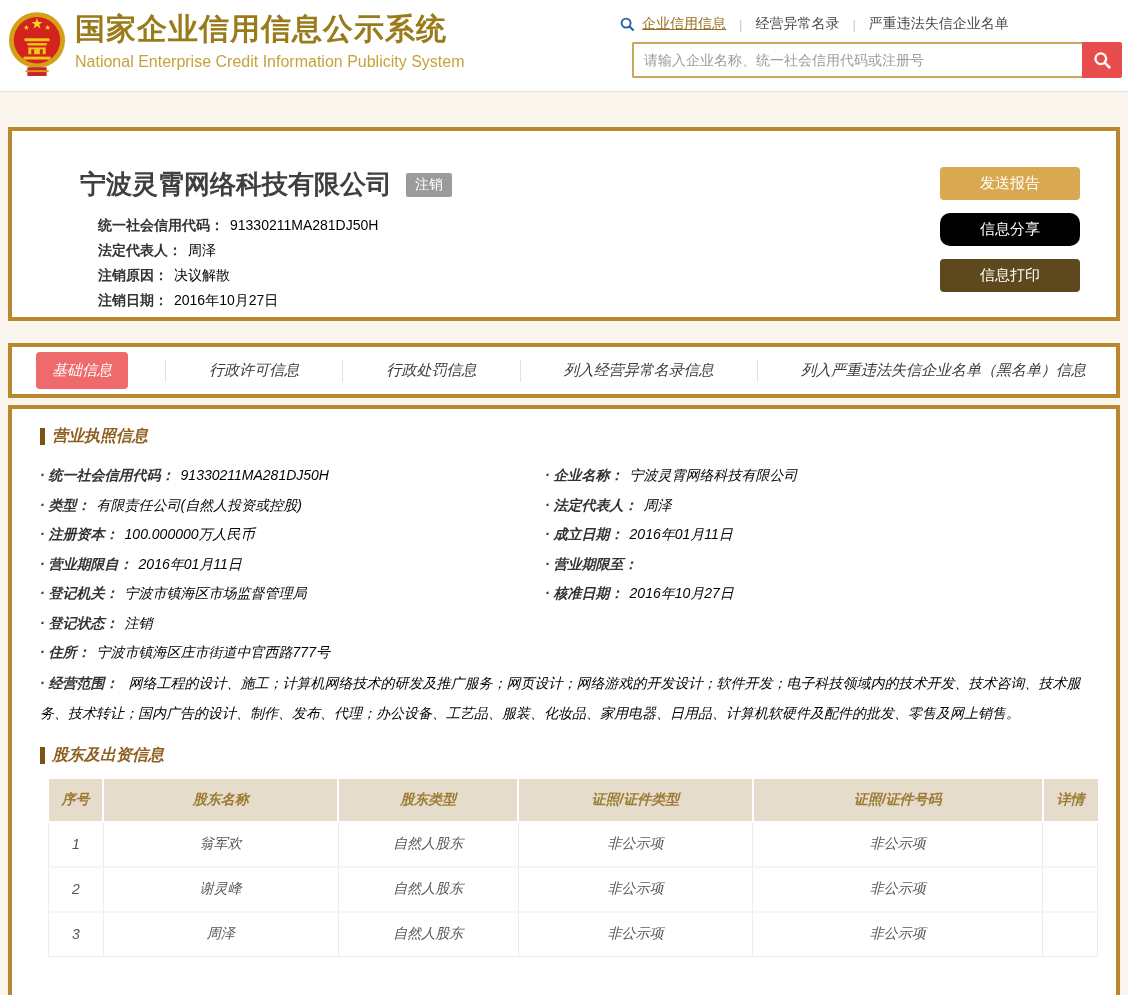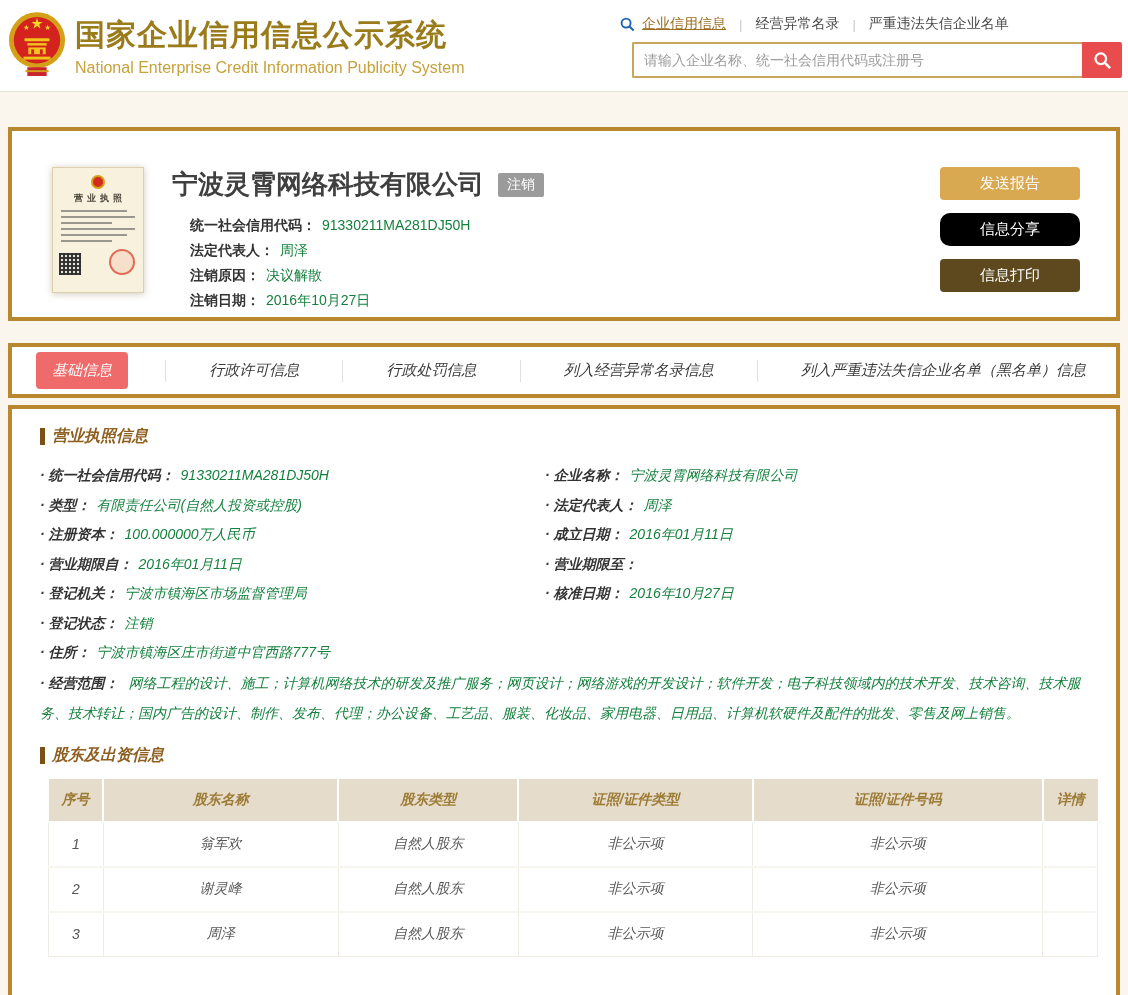--- a/index.html
+++ b/index.html
@@ -6,21 +6,21 @@
   html,body { width:1128px; }
   body {
     height:995px; overflow:hidden; background:#faf6ed;
     font-family:"Liberation Sans","DejaVu Sans",sans-serif; color:#333;
   }
   
   .site-header{
     height:92px; background:#fff; border-bottom:1px solid #e7e2d6;
     display:flex; align-items:center; padding:0 6px 0 8px;
   }
-  .logo-area{ display:flex; align-items:center; }
+  .logo-area{ display:flex; align-items:flex-start; }
   .titles{ margin-left:9px; }
   .main-title{ font-size:30px; font-weight:bold; color:#9a7b1a; letter-spacing:1px; }
   .sub-title{ font-size:16px; color:#c6a23c; margin-top:3px; }
   .search-area{ margin-left:auto; width:502px; padding-top:2px; }
   .nav-row{ display:flex; align-items:center; font-size:14px; color:#4a4a4a; }
   .nav-row svg{ margin-right:7px; flex:none; }
   .nav-link{ color:#4a4a4a; text-decoration:none; cursor:pointer; }
   .nav-link.active{ color:#9a6d1e; text-decoration:underline; }
   .nav-sep{ color:#c9c9c9; margin:0 13px; font-size:13px; }
   .search-row{ display:flex; margin-top:9px;padding-left:12px; }
@@ -63,21 +63,21 @@
     background:rgba(235,120,100,.15); margin-right:2px; }
   
   .company-block{ margin-left:28px; flex:1; min-width:0; }
   .name-row{ display:flex; align-items:center; }
   .company-name{ font-size:26px; font-weight:bold; color:#3f3f3f; }
   .status-badge{ margin-left:14px; background:#9b9b9b; color:#fff; font-size:14px;
     padding:3px 9px; border-radius:2px; }
   .company-fields{ margin-top:11px; padding-left:18px; }
   .c-field{ line-height:25px; font-size:14px; }
   .c-label{ font-weight:bold; color:#333; }
-  .c-value{ color:#15803d; margin-left:6px; }
+  .c-value{ color:#000000; margin-left:6px; }
   
   .action-buttons{ width:140px; flex:none; display:flex; flex-direction:column;
     margin-top:0; margin-left:20px; }
   .act-btn{ height:33px; border:none; border-radius:4px; color:#fff; font-size:15px;
     cursor:pointer; font-family:inherit; margin-bottom:13px; }
   .btn-report{ background:#d8a951; }
   .btn-share{ background:#000000;border-radius:10px; }
   .btn-print{ background:#5d491d; }
   
   .tabs-card{ margin-top:22px; height:55px; display:flex; align-items:center;
@@ -154,36 +154,20 @@
           <line x1="12.5" y1="12.5" x2="18" y2="18" stroke="#fff" stroke-width="2.8"></line>
         </svg>
       </button>
     </div>
   </div>
 </header>
 
 <div class="content">
 
   <div class="card summary-card">
-    <div class="license-thumb">
-      <div class="lic-emblem"></div>
-      <div class="lic-title">营业执照</div>
-      <div class="lic-lines">
-        <div class="lic-line"></div>
-          <div class="lic-line"></div>
-          <div class="lic-line"></div>
-        <div class="lic-line"></div>
-          <div class="lic-line"></div>
-          <div class="lic-line"></div>
-      </div>
-      <div class="lic-bottom">
-        <div class="lic-qr"></div>
-        <div class="lic-seal"></div>
-      </div>
-    </div>
     <div class="company-block">
       <div class="name-row">
         <span class="company-name">宁波灵霄网络科技有限公司</span>
         <span class="status-badge">注销</span>
       </div>
       <div class="company-fields">
 
       <div class="c-field"><span class="c-label">统一社会信用代码：</span><span class="c-value">91330211MA281DJ50H</span></div>
           <div class="c-field"><span class="c-label">法定代表人：</span><span class="c-value">周泽</span></div>
           <div class="c-field"><span class="c-label">注销原因：</span><span class="c-value">决议解散</span></div>

